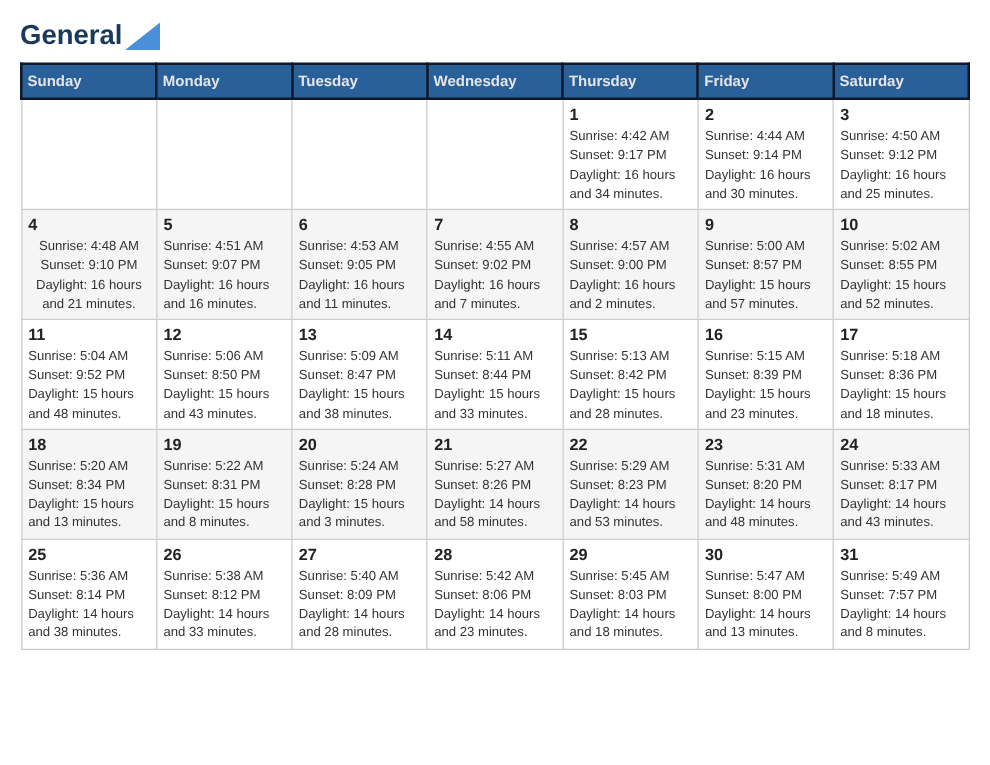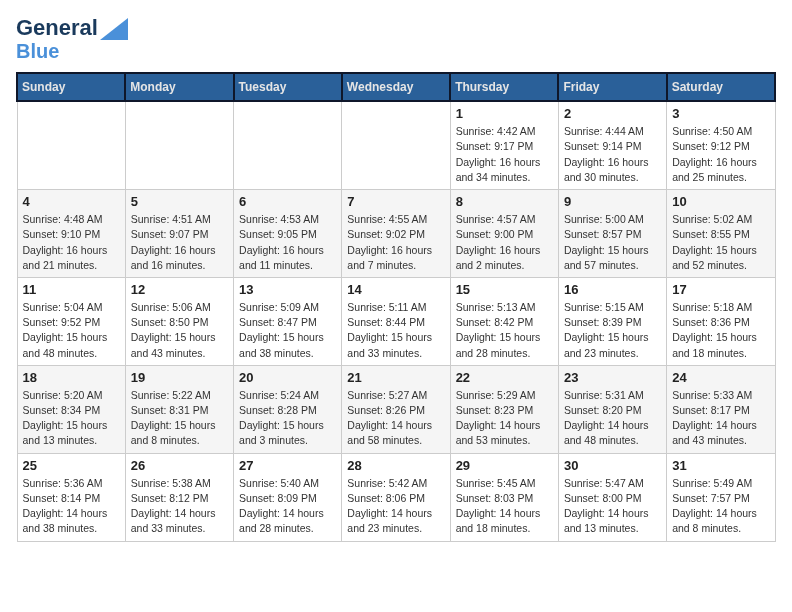--- a/index.html
+++ b/index.html
@@ -94,21 +94,20 @@
   <div class="logo">
     <div class="logo-row">
       <div>
         <div style="display:flex;align-items:flex-end;">
           <span class="logo-text">General</span>
 
           <svg width="28" height="22" viewBox="0 0 28 22" style="margin-left:2px;margin-top:2px;">
             <polygon points="0,22 28,0 28,22" fill="#4a90d9"></polygon>
           </svg>
         </div>
-        <div class="logo-text" style="color:#4a90d9;font-size:20px;">Blue</div>
       </div>
     </div>
   </div>
 </div>
 
 <table>
   <thead>
     <tr>
     <th>Sunday</th>
         <th>Monday</th>
@@ -143,21 +142,21 @@
           <div class="day-number">3</div>
           <div class="day-info" style="white-space: pre-line;">Sunrise: 4:50 AM
 Sunset: 9:12 PM
 Daylight: 16 hours
 and 25 minutes.</div>
         </td>
       </tr>
       <tr>
         <td>
           <div class="day-number">4</div>
-          <div class="day-info" style="white-space: pre-line;">Sunrise: 4:48 AM
+          <div class="day-info" style="white-space: pre-line; text-align: center;">Sunrise: 4:48 AM
 Sunset: 9:10 PM
 Daylight: 16 hours
 and 21 minutes.</div>
         </td>
         <td>
           <div class="day-number">5</div>
           <div class="day-info" style="white-space: pre-line;">Sunrise: 4:51 AM
 Sunset: 9:07 PM
 Daylight: 16 hours
 and 16 minutes.</div>

